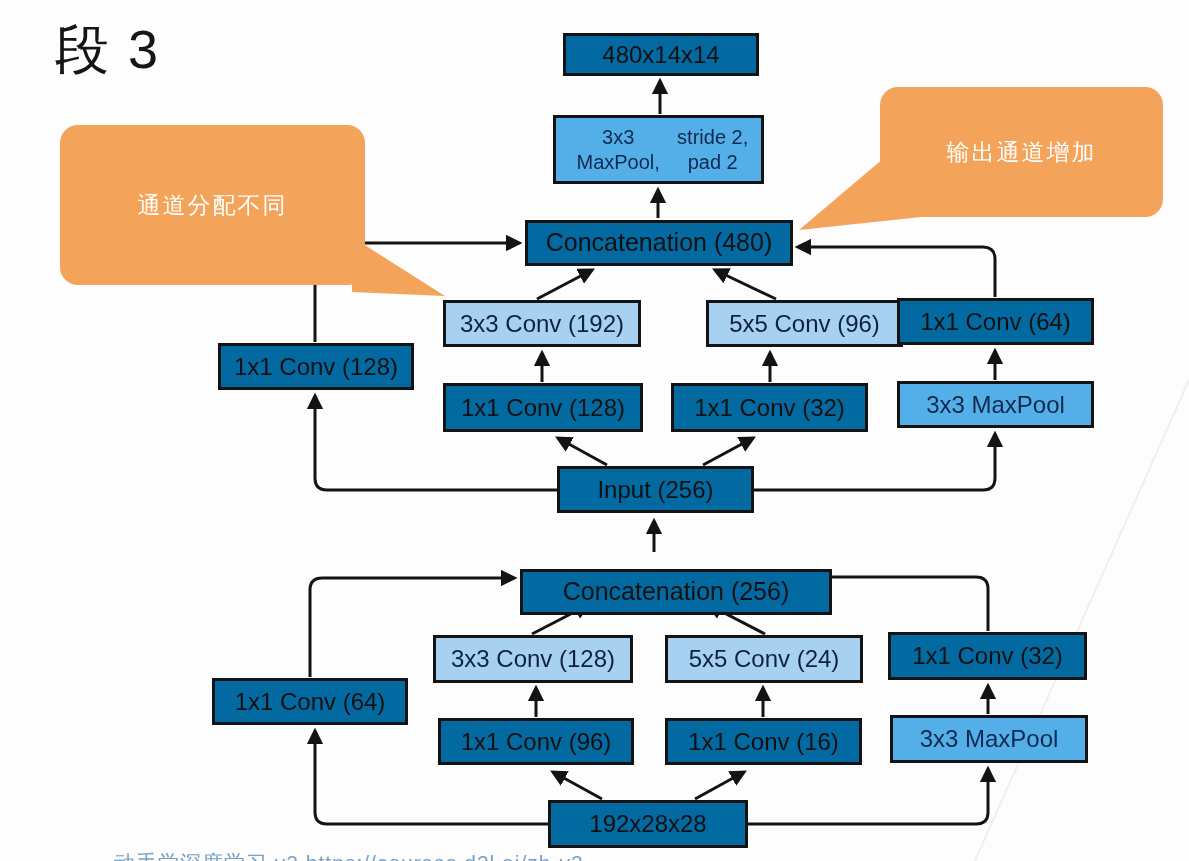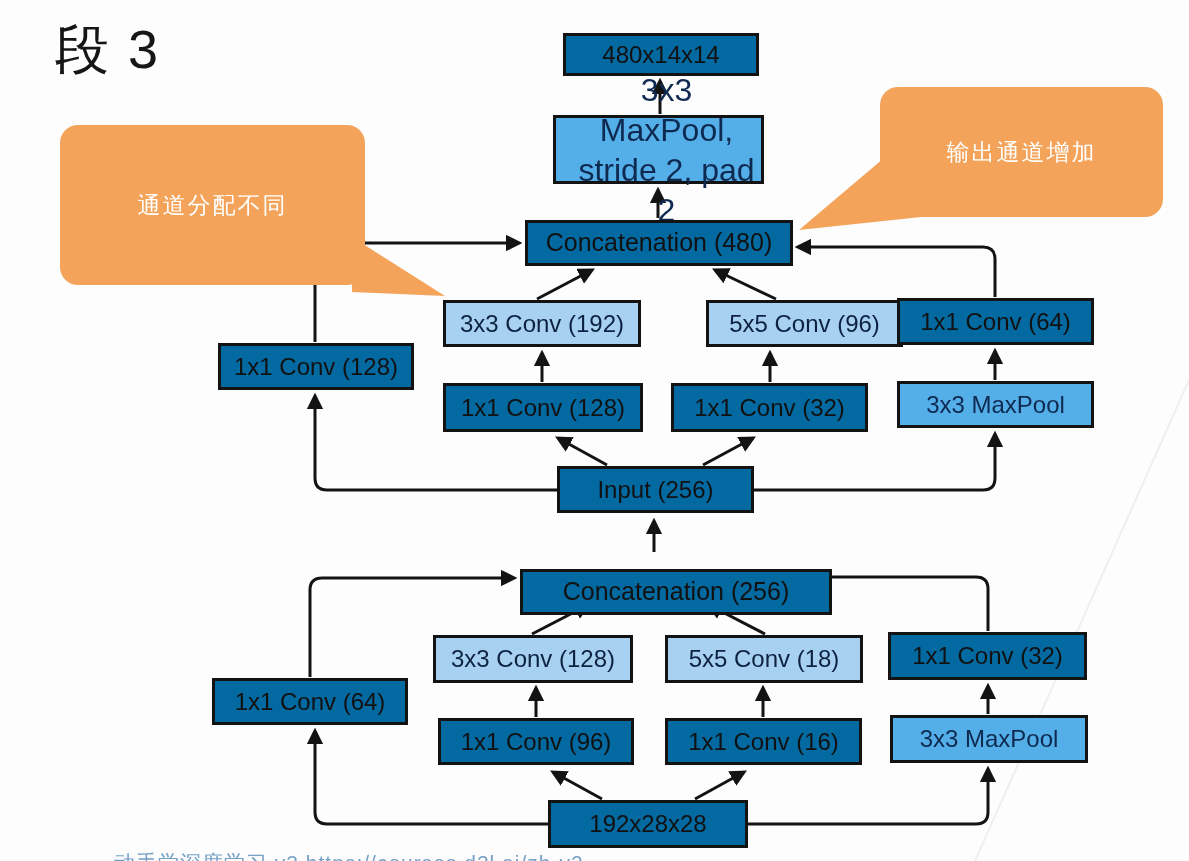--- a/index.html
+++ b/index.html
@@ -17,21 +17,21 @@
   svg.tails{z-index:3;}
   .node{
     position:absolute;box-sizing:border-box;z-index:2;
     border:3px solid #131313;background:#0369a1;color:#111;
     display:flex;align-items:center;justify-content:center;
     font-size:24px;text-align:center;line-height:1.25;
   }
   .node.big{font-size:25px;}
   .node.convblue{background:#A8D1F1;color:#0c2240;}
   .node.poolblue{background:#54AEE8;color:#0e2a50;}
-  .node.twoline{flex-direction:column;font-size:32px;padding-left:16px;}
+  .node.twoline{font-size:20px;padding-left:16px;}
   .bubble{
     position:absolute;z-index:3;border-radius:18px;
     display:flex;align-items:center;justify-content:center;
     font-size:23px;color:#ffffff;letter-spacing:2px;
   }
   .caption{
     position:absolute;left:114px;top:849px;z-index:2;
     font-size:21px;letter-spacing:1px;white-space:nowrap;
   }
 </style>
@@ -89,21 +89,21 @@
 <div class="node convblue" style="left:670px;top:300px;width:197px;height:47px;margin-left:36px;">5x5 Conv (96)</div>
 <div class="node" style="left:897px;top:298px;width:197px;height:47px;">1x1 Conv (64)</div>
 <div class="node" style="left:218px;top:343px;width:196px;height:47px;">1x1 Conv (128)</div>
 <div class="node" style="left:443px;top:383px;width:200px;height:49px;">1x1 Conv (128)</div>
 <div class="node" style="left:671px;top:383px;width:197px;height:49px;">1x1 Conv (32)</div>
 <div class="node poolblue" style="left:897px;top:381px;width:197px;height:47px;">3x3 MaxPool</div>
 <div class="node" style="left:557px;top:466px;width:197px;height:47px;">Input (256)</div>
 
 <div class="node big" style="left:520px;top:553px;width:312px;height:46px;margin-top:16px;">Concatenation (256)</div>
 <div class="node convblue" style="left:433px;top:635px;width:200px;height:48px;">3x3 Conv (128)</div>
-<div class="node convblue" style="left:665px;top:635px;width:198px;height:48px;">5x5 Conv (18)</div>
+<div class="node convblue" style="left:665px;top:635px;width:198px;height:48px;">5x5 Conv (24)</div>
 <div class="node" style="left:888px;top:632px;width:199px;height:48px;">1x1 Conv (32)</div>
 <div class="node" style="left:212px;top:678px;width:196px;height:47px;">1x1 Conv (64)</div>
 <div class="node" style="left:438px;top:718px;width:196px;height:47px;">1x1 Conv (96)</div>
 <div class="node" style="left:665px;top:718px;width:197px;height:47px;">1x1 Conv (16)</div>
 <div class="node poolblue" style="left:890px;top:715px;width:198px;height:48px;">3x3 MaxPool</div>
 <div class="node" style="left:548px;top:800px;width:200px;height:48px;">192x28x28</div>
 
 <div class="bubble" style="left:60px;top:125px;width:305px;height:160px;background:#F4A45A;">
   <span>通道分配不同</span>
 </div>

